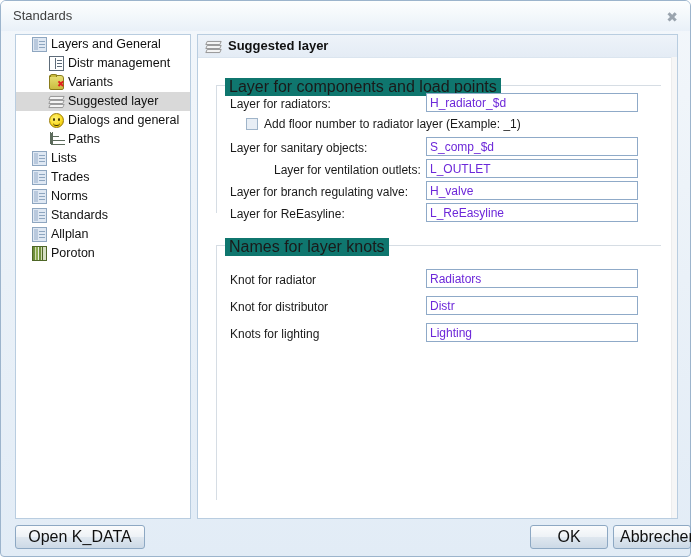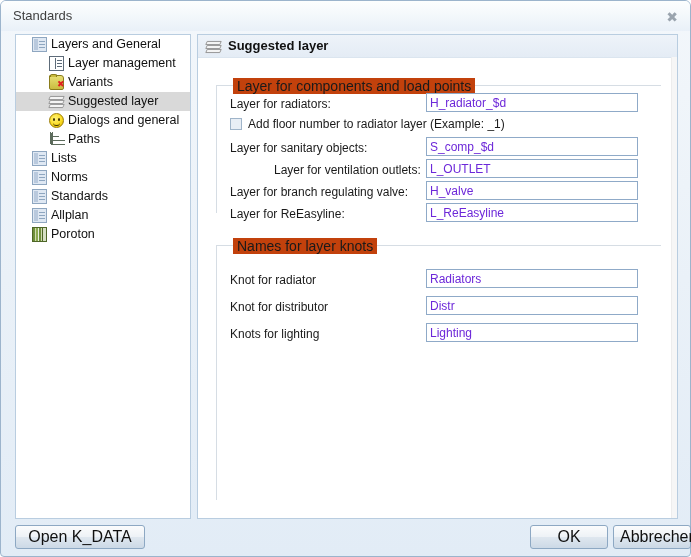--- a/index.html
+++ b/index.html
@@ -301,25 +301,25 @@
   
   .groupbox {
     position: absolute;
     box-sizing: border-box;
     border: 1px solid #d6dde4;
     border-right: none;
     border-bottom: none;
   }
   .groupbox > .gb-title {
     position: absolute;
-    left: 16px;
+    left: 8px;
     top: -8px;
     padding: 0 4px;
-    background: #c2410c;
-    font-size: 14px;
+    background: #0f766e;
+    font-size: 16px;
     color: #1a1a1a;
     white-space: nowrap;
   }
 
   .field-label {
     position: absolute;
     font-size: 12px;
     color: #1a1a1a;
     white-space: nowrap;
   }
@@ -386,21 +386,21 @@
 
   <div id="client">
 
     <div id="tree-panel">
         <div class="tree-item lvl0">
           <span class="ticon ic-window"></span>
           <span class="tlabel">Layers and General</span>
         </div>
         <div class="tree-item lvl1">
           <span class="ticon ic-form"></span>
-          <span class="tlabel">Layer management</span>
+          <span class="tlabel">Distr management</span>
         </div>
         <div class="tree-item lvl1">
           <span class="ticon ic-folder"></span>
           <span class="tlabel">Variants</span>
         </div>
         <div class="tree-item lvl1 selected">
           <span class="ticon ic-layers">
             <span class="l1"></span>
             <span class="l2"></span>
             <span class="l3"></span>
@@ -414,20 +414,24 @@
         <div class="tree-item lvl1">
           <span class="ticon ic-paths"></span>
           <span class="tlabel">Paths</span>
         </div>
         <div class="tree-item lvl0">
           <span class="ticon ic-window"></span>
           <span class="tlabel">Lists</span>
         </div>
         <div class="tree-item lvl0">
           <span class="ticon ic-window"></span>
+          <span class="tlabel">Trades</span>
+        </div>
+        <div class="tree-item lvl0">
+          <span class="ticon ic-window"></span>
           <span class="tlabel">Norms</span>
         </div>
         <div class="tree-item lvl0">
           <span class="ticon ic-window"></span>
           <span class="tlabel">Standards</span>
         </div>
         <div class="tree-item lvl0">
           <span class="ticon ic-window"></span>
           <span class="tlabel">Allplan</span>
         </div>
@@ -450,21 +454,21 @@
 
       <div id="panel-scrollbar"></div>
 
       <div class="groupbox" id="gb-components" style="left:18px; top:50px; width:445px; height:128px;">
         <div class="gb-title">Layer for components and load points</div>
       </div>
 
       <div class="field-label" style="left:32px; top:62px;">Layer for radiators:</div>
       <input class="text-input" style="left: 228px; top: 58px; width: 212px;" value="H_radiator_$d">
 
-      <div class="checkbox-row" style="left:32px; top:82px;">
+      <div class="checkbox-row" style="left:48px; top:82px;">
         <span class="checkbox-box"></span><span>Add floor number to radiator layer (Example: _1)</span>
       </div>
 
       <div class="field-label" style="left:32px; top:106px;">Layer for sanitary objects:</div>
       <input class="text-input" style="left: 228px; top: 102px; width: 212px;" value="S_comp_$d">
 
       <div class="field-label" style="left:32px; top:128px;margin-left:44px;">Layer for ventilation outlets:</div>
       <input class="text-input" style="left: 228px; top: 124px; width: 212px;" value="L_OUTLET">
 
       <div class="field-label" style="left:32px; top:150px;">Layer for branch regulating valve:</div>

